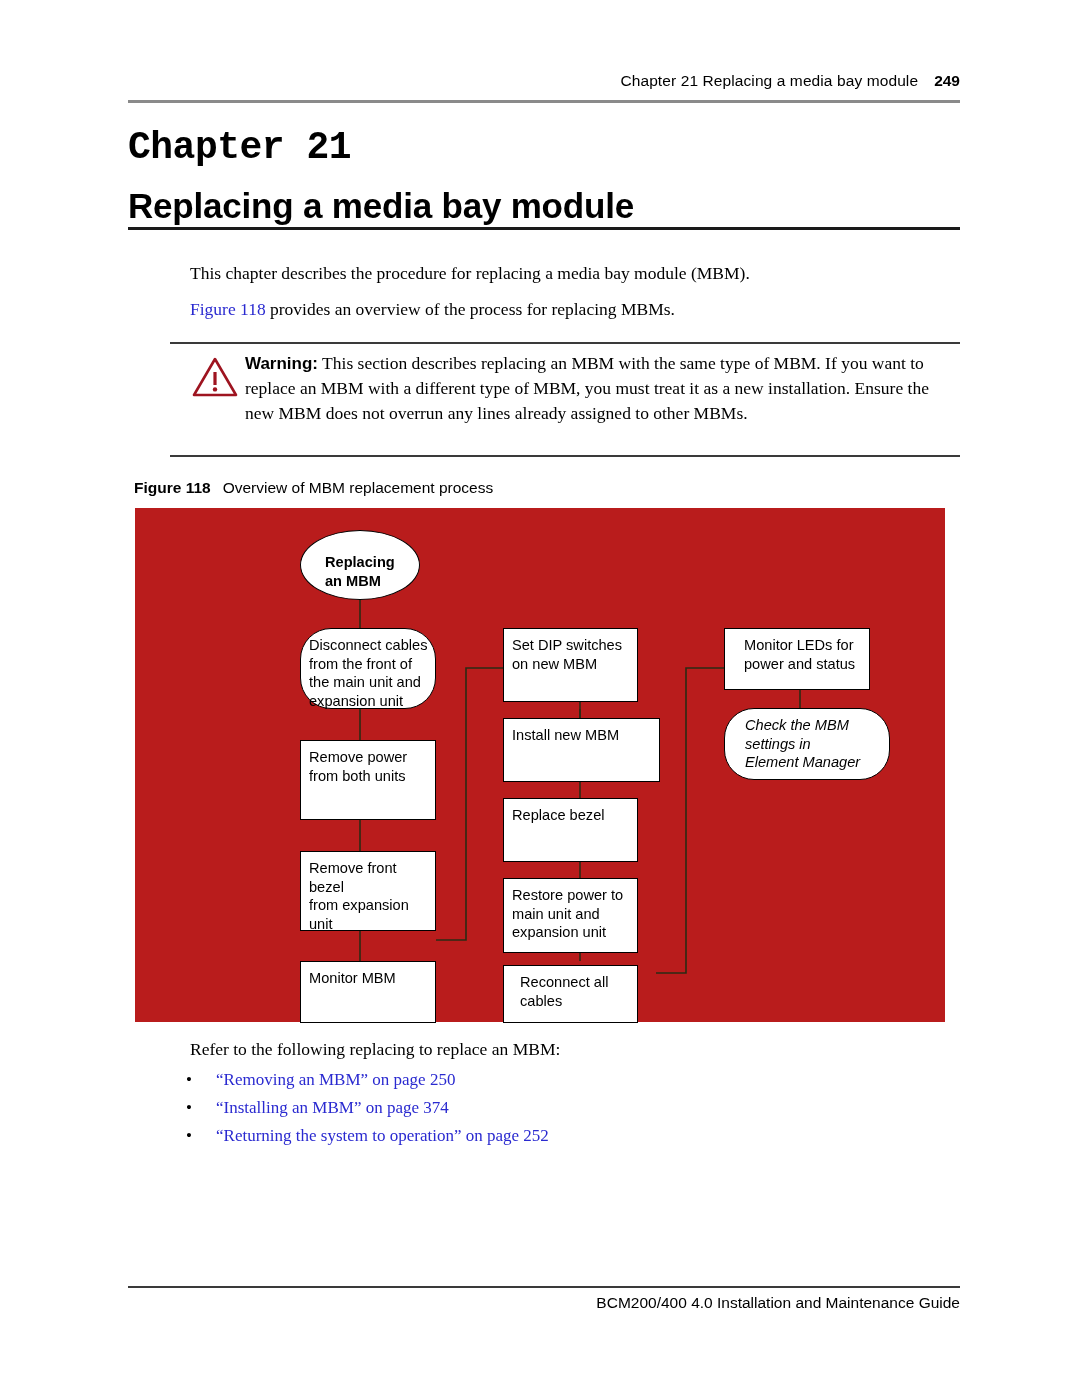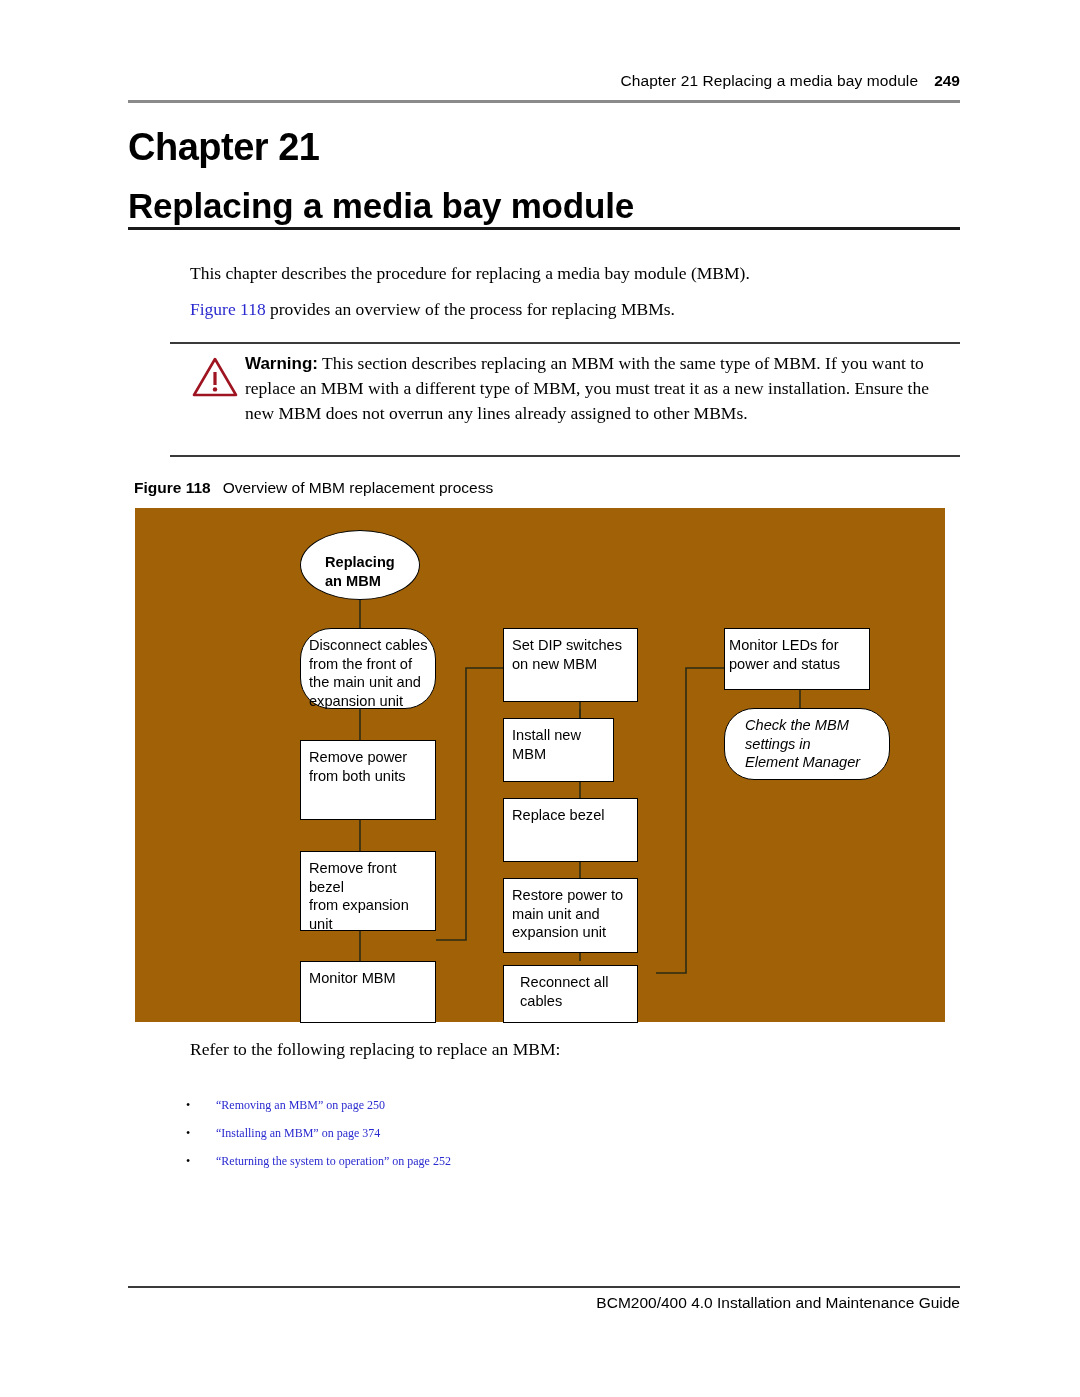--- a/index.html
+++ b/index.html
@@ -24,21 +24,21 @@
   #page-header .hdr-title { letter-spacing:.1px; }
   #page-header .hdr-page  { font-weight:bold; margin-left:16px; }
   #header-rule {
     position:absolute; left:128px; top:100px; width:832px; height:3px;
     background:#8a8a8a;
   }
 
   
   #chapter-number {
     position:absolute; left:128px; top:126px;
-    font-family:Liberation Sans, sans-serif;
+    font-family:Liberation Mono, monospace;
     font-weight:bold; font-size:38px; letter-spacing:-0.5px;
   }
   #chapter-title {
     position:absolute; left:128px; top:186px;
     font-family:"Liberation Sans", sans-serif;
     font-weight:bold; font-size:35px; letter-spacing:-0.2px;
   }
   #title-rule {
     position:absolute; left:128px; top:227px; width:832px; height:3px;
     background:#1a1a1a;
@@ -82,21 +82,21 @@
     position:absolute; left:134px; top:479px;
     font-family:"Liberation Sans", sans-serif;
     font-size:15.5px;
   }
   #figure-caption .fig-label { font-weight:bold; margin-right:12px; }
 
   
   #figure-canvas {
     position:absolute; left:135px; top:508px;
     width:810px; height:514px;
-    background:#a16207;
+    background:#b91c1c;
   }
   #figure-svg { position:absolute; left:0; top:0; }
 
   
   .node {
     position:absolute;
     background:#ffffff;
     border:1.6px solid #000;
     font-family:"Liberation Sans", sans-serif;
     font-size:14.6px;
@@ -116,23 +116,22 @@
 
   
   #tail-para {
     position:absolute; left:190px; top:1038px; width:770px;
     font-family:"Liberation Serif", serif;
     font-size:17.5px; line-height:23px;
   }
   .bullet-row {
     position:absolute; left:186px; width:770px;
     font-family:"Liberation Serif", serif;
-    font-size:12px;
+    font-size:17px;
     color:#2a2ad0;
-    margin-top:28px;
   }
   .bullet-row .dot {
     display:inline-block; width:30px; color:#000;
   }
   #bullet-0 { top:1070px; }
   #bullet-1 { top:1098px; }
   #bullet-2 { top:1126px; }
 
   
   #footer-rule {
@@ -210,29 +209,29 @@
 the main unit and
 expansion unit</div>
   <div class="node" style="left:165px; top:232px; width:136px; height:80px; white-space:pre-line;">Remove power
 from both units</div>
   <div class="node" style="left:165px; top:343px; width:136px; height:80px; white-space:pre-line;">Remove front bezel
 from expansion unit</div>
   <div class="node" style="left:165px; top:453px; width:136px; height:62px; white-space:pre-line;">Monitor MBM</div>
 
   <div class="node" style="left:368px; top:120px; width:135px; height:74px; white-space:pre-line;">Set DIP switches
 on new MBM</div>
-  <div class="node" style="left:368px; top:210px; width:111px; height:64px; white-space:pre-line;">Install new MBM</div>
+  <div class="node" style="left:368px; top:210px; width:157px; height:64px; white-space:pre-line;">Install new MBM</div>
   <div class="node" style="left:368px; top:290px; width:135px; height:64px; white-space:pre-line;">Replace bezel</div>
   <div class="node" style="left:368px; top:370px; width:135px; height:75px; white-space:pre-line;">Restore power to
 main unit and
 expansion unit</div>
   <div class="node" style="left:368px; top:457px; width:135px; height:58px; padding-left:16px; white-space:pre-line;">Reconnect all
 cables</div>
 
-  <div class="node" style="left:589px; top:120px; width:146px; height:62px; padding-left:4px; white-space:pre-line;">Monitor LEDs for
+  <div class="node" style="left:589px; top:120px; width:146px; height:62px; padding-left:19px; white-space:pre-line;">Monitor LEDs for
 power and status</div>
   <div class="node rounded" style="left:589px; top:200px; width:166px; height:72px; white-space:pre-line;font-style:italic;">Check the MBM
 settings in
 Element Manager</div>
 </div>
 
 <div id="tail-para">Refer to the following replacing to replace an MBM:</div>
 
 <div class="bullet-row" id="bullet-0">
   <span class="dot">•</span><span>“Removing an MBM” on page 250</span>

